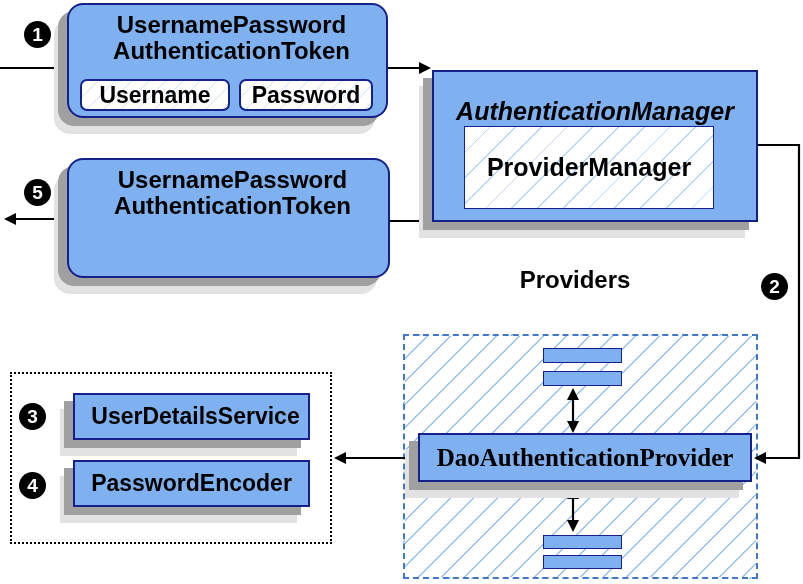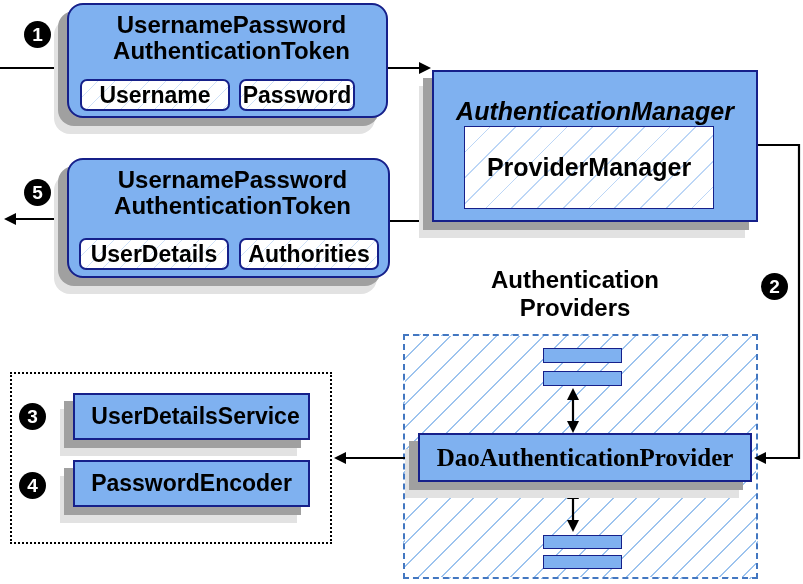--- a/index.html
+++ b/index.html
@@ -163,42 +163,37 @@
     <span>5</span>
   </div>
 
   <div class="node token bluebox rounded shadowed" style="left:67px; top:3px;">
     <div class="titles">
       <div>UsernamePassword</div>
       <div>AuthenticationToken</div>
     </div>
     <div class="fields">
       <div class="field hatch-sm" style="left:11px; width:150px;">Username</div>
-      <div class="field hatch-sm" style="left:170px; width:116px;">Password</div>
+      <div class="field hatch-sm" style="left:170px; width:134px;">Password</div>
     </div>
   </div>
 
   <div class="node authmgr bluebox shadowed">
     <div class="am-title">AuthenticationManager</div>
     <div class="pm-box hatch-mid">ProviderManager</div>
   </div>
 
   <div class="node token bluebox rounded shadowed" style="left:67px; top:158px; width:323px; height:120px;">
     <div class="titles">
       <div>UsernamePassword</div>
       <div>AuthenticationToken</div>
     </div>
-    <div class="fields" style="top:78px;">
-      <div class="field hatch-sm" style="left:10px; width:150px;">UserDetails</div>
-      <div class="field hatch-sm" style="left:170px; width:140px;">Authorities</div>
-    </div>
   </div>
 
   <div class="providers-label">
-    <div>Authentication</div>
     <div>Providers</div>
   </div>
 
   <div class="bar" style="left:543px; top:348px;"></div>
   <div class="bar" style="left:543px; top:371px;"></div>
 
   <div class="node dao bluebox shadowed">DaoAuthenticationProvider</div>
 
   <div class="bar" style="left:543px; top:535px; height:14px;"></div>
   <div class="bar" style="left:543px; top:555px; height:14px;"></div>

